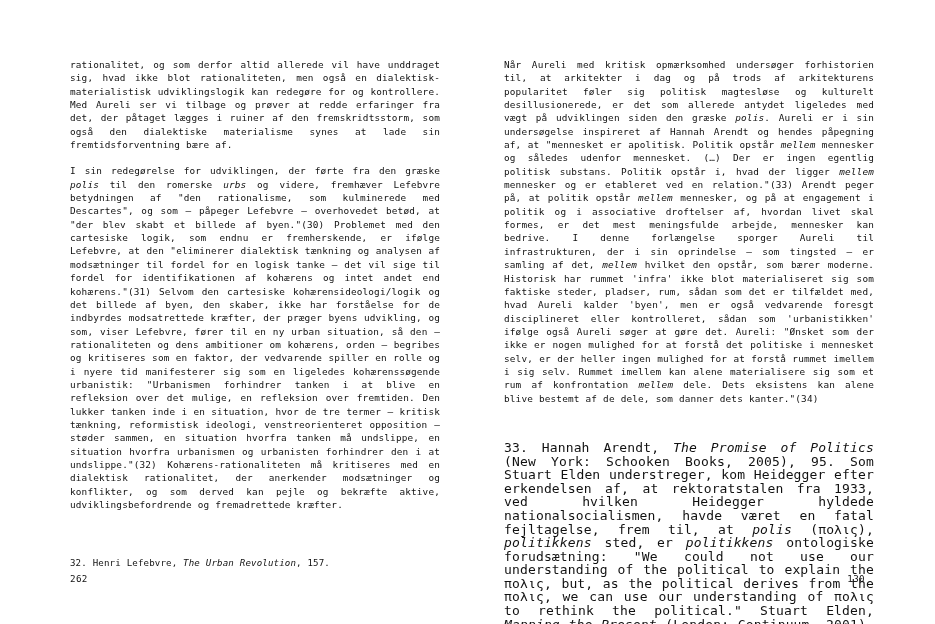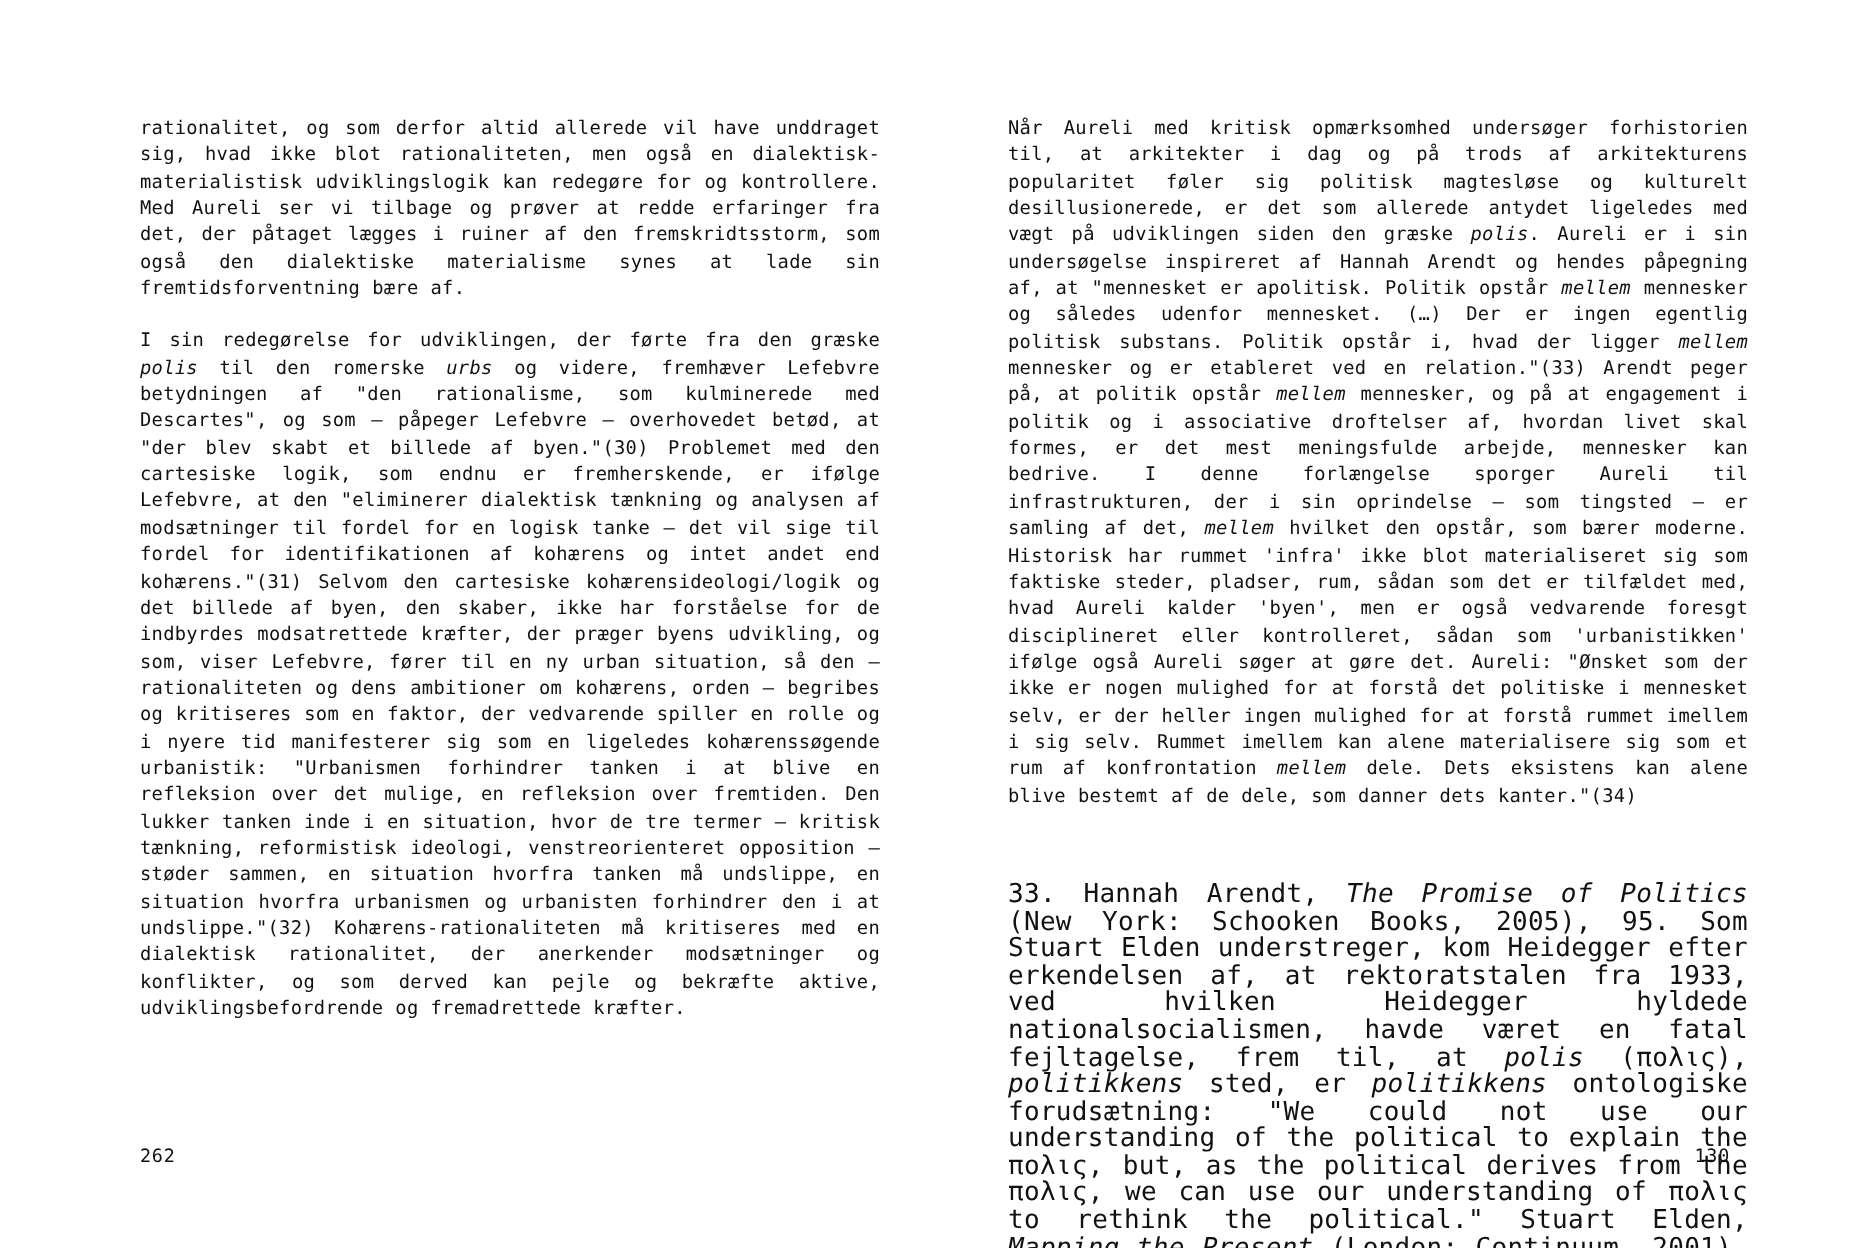--- a/index.html
+++ b/index.html
@@ -78,20 +78,21 @@
 
 <div class="page">
 
   <div class="columns">
 
     <div class="col">
       <p>rationalitet, og som derfor altid allerede vil have unddraget sig, hvad ikke blot rationaliteten, men også en dialektisk-materialistisk udviklingslogik kan redegøre for og kontrollere. Med Aureli ser vi tilbage og prøver at redde erfaringer fra det, der påtaget lægges i ruiner af den fremskridtsstorm, som også den dialektiske materialisme synes at lade sin fremtidsforventning bære af.</p>
       <p class="gap-before">I sin redegørelse for udviklingen, der førte fra den græske <i>polis</i> til den romerske <i>urbs</i> og videre, fremhæver Lefebvre betydningen af "den rationalisme, som kulminerede med Descartes", og som — påpeger Lefebvre — overhovedet betød, at "der blev skabt et billede af byen."(30) Problemet med den cartesiske logik, som endnu er fremherskende, er ifølge Lefebvre, at den "eliminerer dialektisk tænkning og analysen af modsætninger til fordel for en logisk tanke — det vil sige til fordel for identifikationen af kohærens og intet andet end kohærens."(31) Selvom den cartesiske kohærensideologi/logik og det billede af byen, den skaber, ikke har forståelse for de indbyrdes modsatrettede kræfter, der præger byens udvikling, og som, viser Lefebvre, fører til en ny urban situation, så den — rationaliteten og dens ambitioner om kohærens, orden — begribes og kritiseres som en faktor, der vedvarende spiller en rolle og i nyere tid manifesterer sig som en ligeledes kohærenssøgende urbanistik: "Urbanismen forhindrer tanken i at blive en refleksion over det mulige, en refleksion over fremtiden. Den lukker tanken inde i en situation, hvor de tre termer — kritisk tænkning, reformistisk ideologi, venstreorienteret opposition — støder sammen, en situation hvorfra tanken må undslippe, en situation hvorfra urbanismen og urbanisten forhindrer den i at undslippe."(32) Kohærens-rationaliteten må kritiseres med en dialektisk rationalitet, der anerkender modsætninger og konflikter, og som derved kan pejle og bekræfte aktive, udviklingsbefordrende og fremadrettede kræfter.</p>
 
       <div class="notes">
+        <p class="hang">32. Henri Lefebvre, <i>The Urban Revolution</i>, 157.</p>
       </div>
     </div>
 
     <div class="col">
       <p>Når Aureli med kritisk opmærksomhed undersøger forhistorien til, at arkitekter i dag og på trods af arkitekturens popularitet føler sig politisk magtesløse og kulturelt desillusionerede, er det som allerede antydet ligeledes med vægt på udviklingen siden den græske <i>polis</i>. Aureli er i sin undersøgelse inspireret af Hannah Arendt og hendes påpegning af, at "mennesket er apolitisk. Politik opstår <i>mellem</i> mennesker og således udenfor mennesket. (…) Der er ingen egentlig politisk substans. Politik opstår i, hvad der ligger <i>mellem</i> mennesker og er etableret ved en relation."(33) Arendt peger på, at politik opstår <i>mellem</i> mennesker, og på at engagement i politik og i associative droftelser af, hvordan livet skal formes, er det mest meningsfulde arbejde, mennesker kan bedrive. I denne forlængelse sporger Aureli til infrastrukturen, der i sin oprindelse — som tingsted — er samling af det, <i>mellem</i> hvilket den opstår, som bærer moderne. Historisk har rummet 'infra' ikke blot materialiseret sig som faktiske steder, pladser, rum, sådan som det er tilfældet med, hvad Aureli kalder 'byen', men er også vedvarende foresgt disciplineret eller kontrolleret, sådan som 'urbanistikken' ifølge også Aureli søger at gøre det. Aureli: "Ønsket som der ikke er nogen mulighed for at forstå det politiske i mennesket selv, er der heller ingen mulighed for at forstå rummet imellem i sig selv. Rummet imellem kan alene materialisere sig som et rum af konfrontation <i>mellem</i> dele. Dets eksistens kan alene blive bestemt af de dele, som danner dets kanter."(34)</p>
 
       <div class="notes-right">
         <p class="hang note-block">33. Hannah Arendt, <i>The Promise of Politics</i> (New York: Schooken Books, 2005), 95. Som Stuart Elden understreger, kom Heidegger efter erkendelsen af, at rektoratstalen fra 1933, ved hvilken Heidegger hyldede nationalsocialismen, havde været en fatal fejltagelse, frem til, at <i>polis</i> (πολις), <i>politikkens</i> sted, er <i>politikkens</i> ontologiske forudsætning: "We could not use our understanding of the political to explain the πολις, but, as the political derives from the πολις, we can use our understanding of πολις to rethink the political." Stuart Elden, <i>Mapping the Present</i> (London: Continuum, 2001), 74.</p>
       </div>
     </div>

